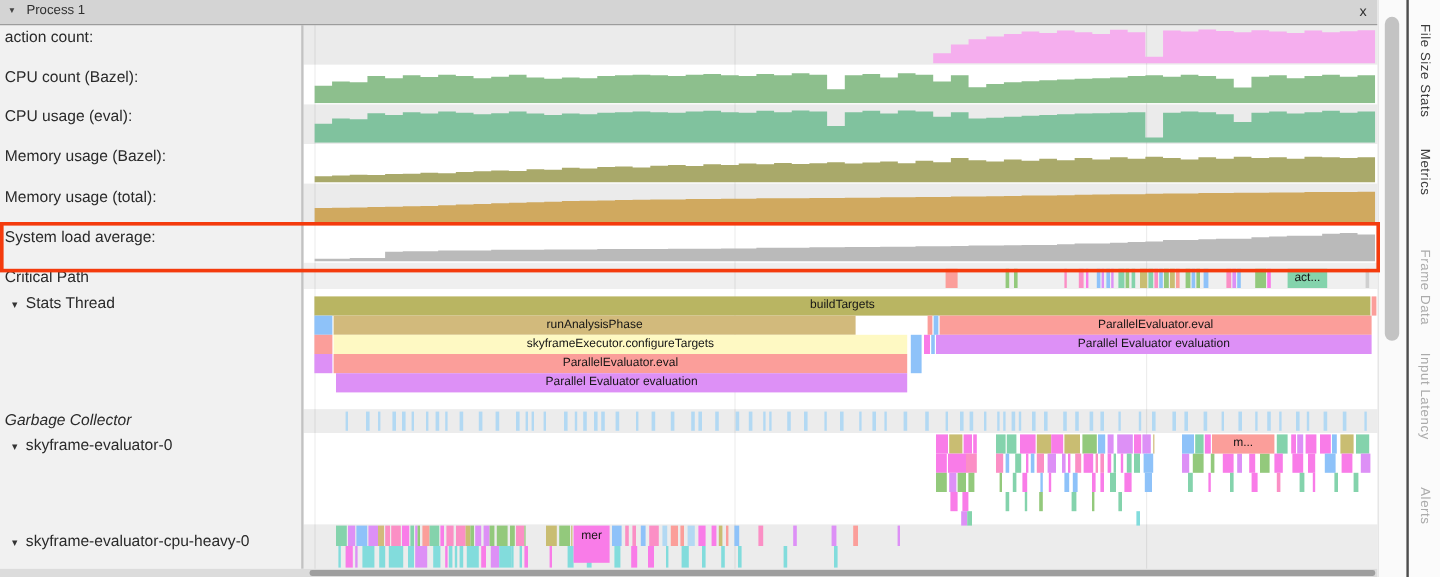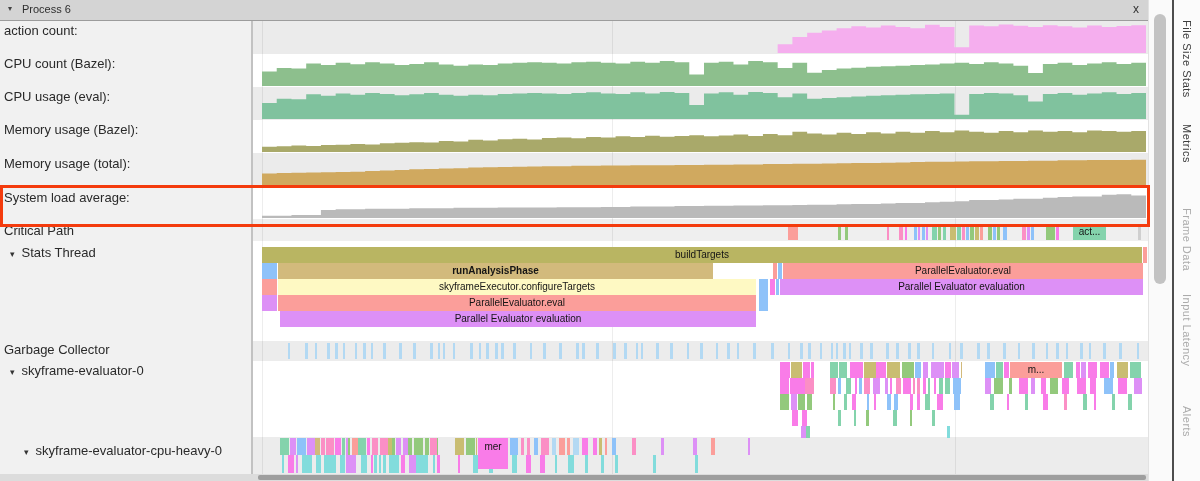--- a/index.html
+++ b/index.html
@@ -113,21 +113,21 @@
       <div class="bar" style="left: 1022px; top: 224px; width: 4px; height: 16px; background: rgb(251, 143, 197); line-height: 16px;"></div>
       <div class="bar" style="left: 1027px; top: 224px; width: 3px; height: 16px; background: rgb(221, 144, 246); line-height: 16px;"></div>
       <div class="bar" style="left: 1031px; top: 224px; width: 3px; height: 16px; background: rgb(142, 194, 249); line-height: 16px;"></div>
       <div class="bar" style="left: 1046px; top: 224px; width: 9px; height: 16px; background: rgb(147, 201, 124); line-height: 16px;"></div>
       <div class="bar" style="left: 1056px; top: 224px; width: 3px; height: 16px; background: rgb(249, 124, 232); line-height: 16px;"></div>
       <div class="bar" style="left: 1073px; top: 224px; width: 33px; height: 16px; background: rgb(132, 211, 172); line-height: 16px;">act...</div>
       <div class="bar" style="left: 1138px; top: 224px; width: 3px; height: 16px; background: rgb(207, 207, 207); line-height: 16px;"></div>
       <div class="bar" style="left: 262px; top: 247px; width: 880px; height: 16px; background: rgb(185, 181, 98); line-height: 16px;">buildTargets</div>
       <div class="bar" style="left: 1143px; top: 247px; width: 4px; height: 16px; background: rgb(251, 158, 154); line-height: 16px;"></div>
       <div class="bar" style="left: 262px; top: 263px; width: 15px; height: 16px; background: rgb(142, 194, 249); line-height: 16px;"></div>
-      <div class="bar" style="left: 278px; top: 263px; width: 435px; height: 16px; background: rgb(210, 186, 124); line-height: 16px; font-weight: bold;">runAnalysisPhase</div>
+      <div class="bar" style="left: 278px; top: 263px; width: 435px; height: 16px; background: rgb(210, 186, 124); line-height: 16px;">runAnalysisPhase</div>
       <div class="bar" style="left: 773px; top: 263px; width: 4px; height: 16px; background: rgb(251, 158, 154); line-height: 16px;"></div>
       <div class="bar" style="left: 778px; top: 263px; width: 4px; height: 16px; background: rgb(142, 194, 249); line-height: 16px;"></div>
       <div class="bar" style="left: 783px; top: 263px; width: 360px; height: 16px; background: rgb(251, 158, 154); line-height: 16px;">ParallelEvaluator.eval</div>
       <div class="bar" style="left: 262px; top: 279px; width: 15px; height: 16px; background: rgb(251, 158, 154); line-height: 16px;"></div>
       <div class="bar" style="left: 278px; top: 279px; width: 478px; height: 16px; background: #fef9c3; line-height: 16px;">skyframeExecutor.configureTargets</div>
       <div class="bar" style="left: 759px; top: 279px; width: 9px; height: 16px; background: rgb(142, 194, 249); line-height: 16px;"></div>
       <div class="bar" style="left: 770px; top: 279px; width: 5px; height: 16px; background: rgb(249, 124, 232); line-height: 16px;"></div>
       <div class="bar" style="left: 776px; top: 279px; width: 3px; height: 16px; background: rgb(142, 194, 249); line-height: 16px;"></div>
       <div class="bar" style="left: 780px; top: 279px; width: 363px; height: 16px; background: rgb(221, 144, 246); line-height: 16px;">Parallel Evaluator evaluation</div>
       <div class="bar" style="left: 262px; top: 295px; width: 15px; height: 16px; background: rgb(221, 144, 246); line-height: 16px;"></div>
@@ -389,29 +389,29 @@
     </div>
   <div id="labels">
       <div class="trk-label" style="top: 23px; left: 4px;"><span>action count:</span></div>
       <div class="trk-label" style="top: 56px; left: 4px;"><span>CPU count (Bazel):</span></div>
       <div class="trk-label" style="top: 89px; left: 4px;"><span>CPU usage (eval):</span></div>
       <div class="trk-label" style="top: 122px; left: 4px;"><span>Memory usage (Bazel):</span></div>
       <div class="trk-label" style="top: 156px; left: 4px;"><span>Memory usage (total):</span></div>
       <div class="trk-label" style="top: 190px; left: 4px;"><span>System load average:</span></div>
       <div class="trk-label" style="top: 223px; left: 4px;"><span>Critical Path</span></div>
       <div class="trk-label" style="top: 245px; left: 10px;"><span class="tri">▾</span><span>Stats Thread</span></div>
-      <div class="trk-label" style="top: 342px; left: 4px;"><span>Garbage Collector</span></div>
+      <div class="trk-label" style="top: 342px; left: 4px; font-style: italic;"><span>Garbage Collector</span></div>
       <div class="trk-label" style="top: 363px; left: 10px;"><span class="tri">▾</span><span>skyframe-evaluator-0</span></div>
-      <div class="trk-label" style="top: 443px; left: 24px;"><span class="tri">▾</span><span>skyframe-evaluator-cpu-heavy-0</span></div>
+      <div class="trk-label" style="top: 443px; left: 10px;"><span class="tri">▾</span><span>skyframe-evaluator-cpu-heavy-0</span></div>
     </div>
   <div class="divider"></div>
 
   <div class="header">
     <span class="tri">▾</span>
-    <span class="ttl">Process 6</span>
+    <span class="ttl">Process 1</span>
     <span class="close">x</span>
   </div>
 
   <div class="highlight"></div>
 
   <div class="hscroll">
     <div class="hthumb"></div>
   </div>
 
   <div class="vscroll">

